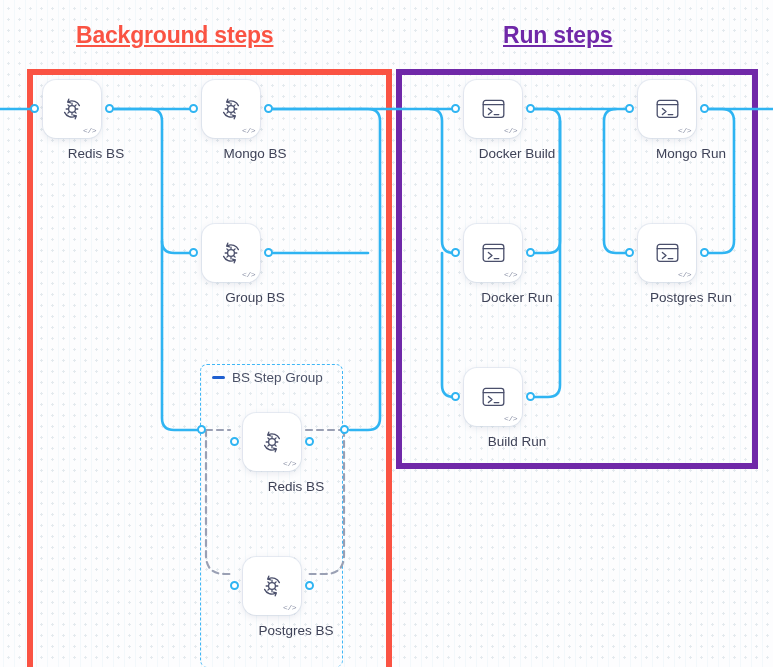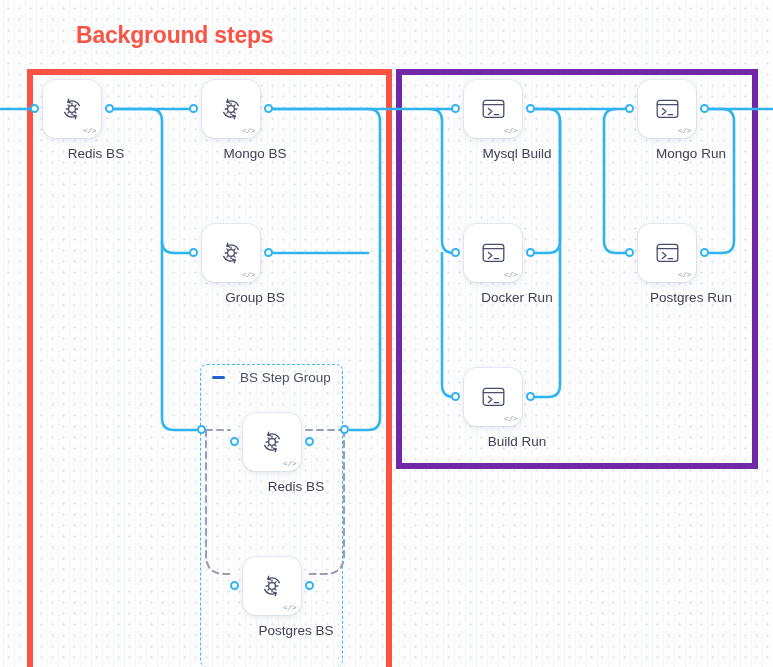--- a/index.html
+++ b/index.html
@@ -21,20 +21,21 @@
     font-family: "Liberation Sans", sans-serif;
   }
 
   
   .section-title {
     position: absolute;
     font-weight: bold;
     font-size: 23px;
     letter-spacing: -0.2px;
     white-space: nowrap;
+    text-decoration: underline;
   }
   #bg-title  { left: 76px;  top: 22px; color: #fa5343; }
   #run-title { left: 503px; top: 22px; color: #7028a8; }
 
   
   .group-frame {
     position: absolute;
     box-sizing: border-box;
     background: transparent;
   }
@@ -58,21 +59,21 @@
     box-sizing: border-box;
     border: 1.5px dashed #3fb6f5;
     border-radius: 7px;
     border-bottom: none;
   }
   #step-group-label {
     position: absolute;
     left: 212px; top: 370px;
     display: flex;
     align-items: center;
-    gap: 15px;
+    gap: 7px;
     font-size: 13.5px;
     color: #4a5066;
     white-space: nowrap;
   }
   #step-group-label .dash {
     display: inline-block;
     width: 13px;
     height: 3px;
     background: #1f5fd0;
     border-radius: 2px;
@@ -151,20 +152,21 @@
     background: #ffffff;
     border-radius: 50%;
   }
 </style>
 </head>
 <body>
 
 <div id="canvas">
 
   <div class="section-title" id="bg-title">Background steps</div>
+  <div class="section-title" id="run-title">Run steps</div>
 
   <div class="group-frame" id="bg-frame"></div>
   <div class="group-frame" id="run-frame"></div>
 
   <div id="step-group-frame"></div>
   <div id="step-group-label">
     <span class="dash"></span>
     <span>BS Step Group</span>
   </div>
 
@@ -315,21 +317,21 @@
           <rect x="3.2" y="4.4" width="20.6" height="17" rx="2.6"></rect>
           <path d="M3.2 8.6h20.6"></path>
           <path d="M8.4 12.4l3.6 3.1-3.6 3.1"></path>
           <path d="M14.2 18.6h4.6"></path>
         </svg>
       </span>
       <span class="code-badge">&lt;/&gt;</span>
     </div>
     <div class="port left"></div>
     <div class="port right"></div>
-    <div class="node-label">Mysql Build</div>
+    <div class="node-label">Docker Build</div>
   </div>
 
   <div class="node" style="left:464px; top:224px;">
     <div class="node-box">
       <span class="node-icon">
         <svg width="27" height="27" viewBox="0 0 27 27" fill="none" stroke="#4a4f6b" stroke-width="1.3" stroke-linecap="round" stroke-linejoin="round">
           <rect x="3.2" y="4.4" width="20.6" height="17" rx="2.6"></rect>
           <path d="M3.2 8.6h20.6"></path>
           <path d="M8.4 12.4l3.6 3.1-3.6 3.1"></path>
           <path d="M14.2 18.6h4.6"></path>

